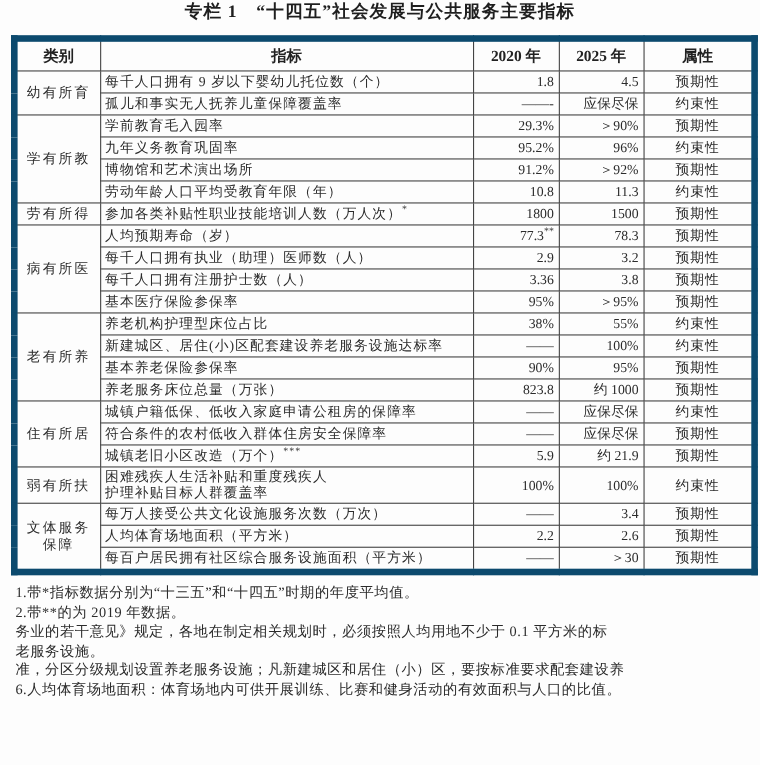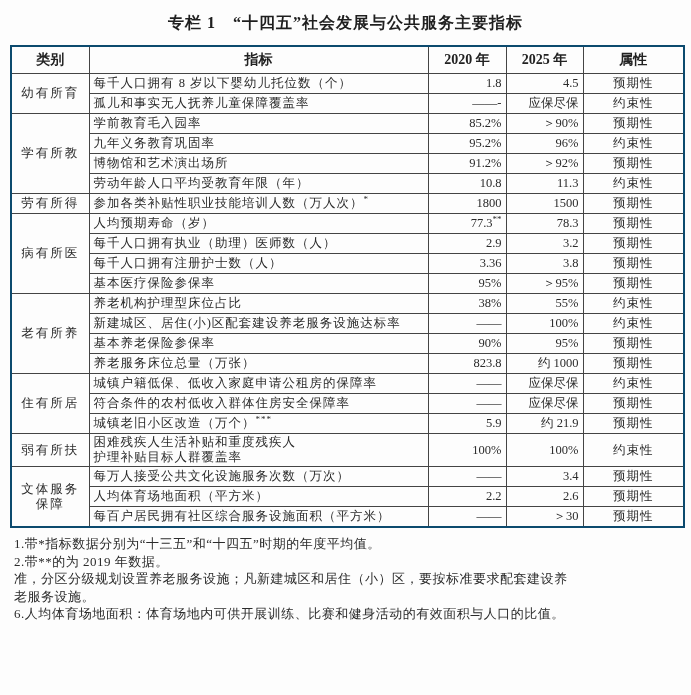--- a/index.html
+++ b/index.html
@@ -8,29 +8,28 @@
     background:#fdfdfd;
     color:#2b2b2b;
     font-family:"Liberation Serif","DejaVu Serif",serif;
     overflow:hidden;
   }
   .title{
     text-align:center;
     font-size:16px;
     font-weight:bold;
     color:#1f1f1f;
-    padding-top:13px;
     letter-spacing:1px;
   }
   table.indicators{
     border-collapse:collapse;
     table-layout:fixed;
     width:673px;
     margin:11px 0 0 10px;
-    border:2px solid #0c4a6e;
+    border:6px solid #0c4a6e;
   }
   table.indicators th,
   table.indicators td{
     border:1px solid #444;
     vertical-align:middle;
   }
   table.indicators th{
     font-size:14px;
     font-weight:bold;
     text-align:center;
@@ -93,36 +92,36 @@
       <tr>
     <th>类别</th>
     <th>指标</th>
     <th>2020 年</th>
     <th>2025 年</th>
     <th>属性</th>
   </tr>
 
   <tr>
     <td class="cat" rowspan="2">幼有所育</td>
-    <td class="ind">每千人口拥有 8 岁以下婴幼儿托位数（个）</td>
+    <td class="ind">每千人口拥有 9 岁以下婴幼儿托位数（个）</td>
     <td class="val">1.8</td>
     <td class="val">4.5</td>
     <td class="attr">预期性</td>
   </tr>
   <tr>
     <td class="ind">孤儿和事实无人抚养儿童保障覆盖率</td>
     <td class="val">——-</td>
     <td class="val">应保尽保</td>
     <td class="attr">约束性</td>
   </tr>
 
   <tr>
     <td class="cat" rowspan="4">学有所教</td>
     <td class="ind">学前教育毛入园率</td>
-    <td class="val">85.2%</td>
+    <td class="val">29.3%</td>
     <td class="val">＞90%</td>
     <td class="attr">预期性</td>
   </tr>
   <tr>
     <td class="ind">九年义务教育巩固率</td>
     <td class="val">95.2%</td>
     <td class="val">96%</td>
     <td class="attr">约束性</td>
   </tr>
   <tr>
@@ -246,16 +245,17 @@
     <td class="val">——</td>
     <td class="val">＞30</td>
     <td class="attr">预期性</td>
   </tr>
 </tbody>
   </table>
 
 <div class="footnotes">
   <div>1.带*指标数据分别为“十三五”和“十四五”时期的年度平均值。</div>
   <div>2.带**的为 2019 年数据。</div>
+  <div>务业的若干意见》规定，各地在制定相关规划时，必须按照人均用地不少于 0.1 平方米的标</div>
+  <div>老服务设施。</div>
   <div>准，分区分级规划设置养老服务设施；凡新建城区和居住（小）区，要按标准要求配套建设养</div>
-  <div>老服务设施。</div>
   <div>6.人均体育场地面积：体育场地内可供开展训练、比赛和健身活动的有效面积与人口的比值。</div>
 </div>
 
 </body></html>

